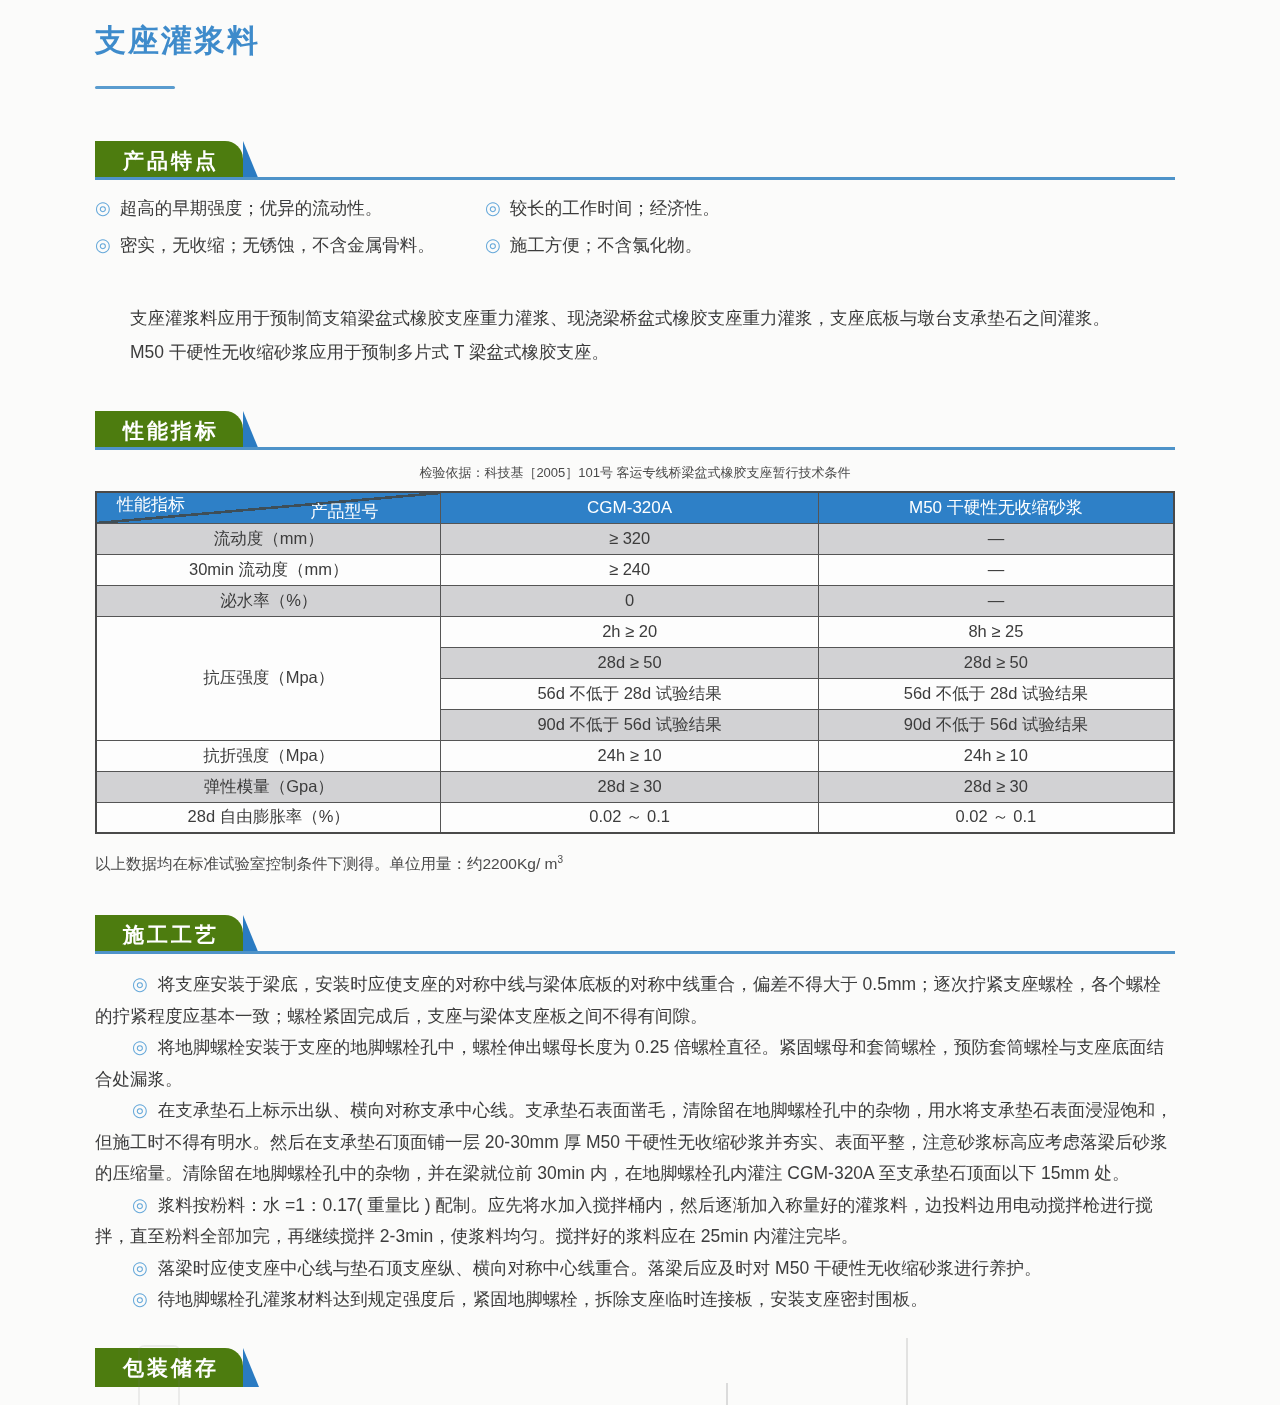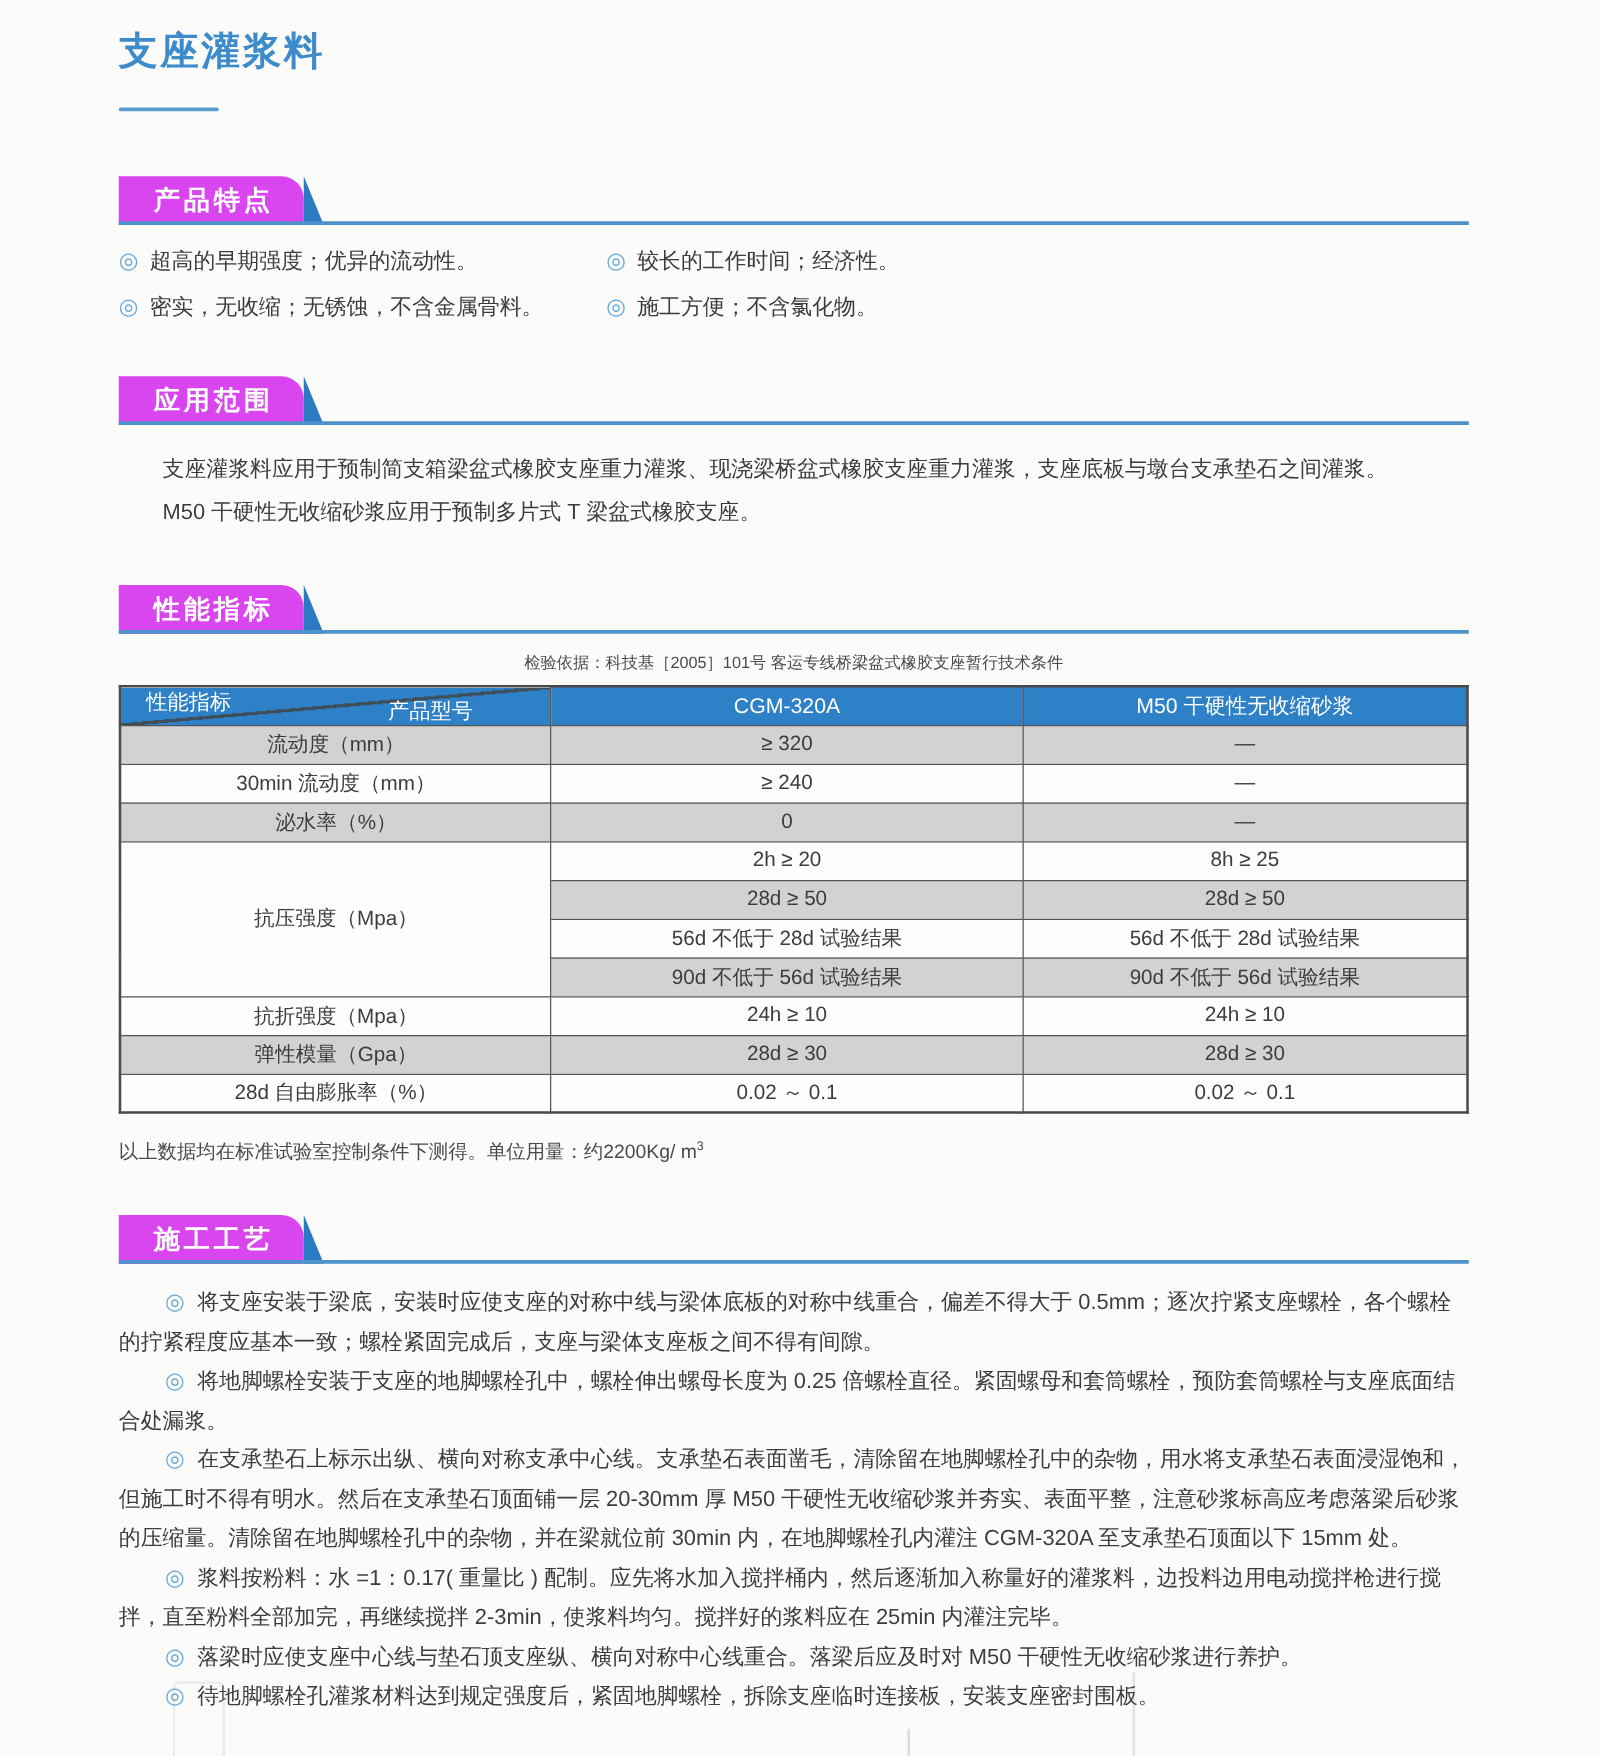--- a/index.html
+++ b/index.html
@@ -15,21 +15,21 @@
 
   
   .doc-title { font-size:31px; font-weight:bold; color:#3e8bcb; letter-spacing:2px; }
   .title-dash { width:80px; height:3px; background:#5a9ccf; margin-top:24px; border-radius:2px; }
 
   
   .sec { position:relative; }
   .sec-head { position:relative; display:flex; align-items:flex-end; }
   .badge-wrap { display:flex; align-items:stretch; height:39px; }
   .badge {
-    background:#d946ef; color:#fff; font-size:21px; font-weight:bold;
+    background:#4d7c0f; color:#fff; font-size:21px; font-weight:bold;
     letter-spacing:3px; padding:0 24px 0 28px; line-height:39px;
     border-top-right-radius:18px;
   }
   .badge-slant {
     width:0; height:0;
     border-bottom:39px solid #2a7bc2;
     border-right:16px solid transparent;
   }
   .sec-line { position:absolute; left:0; right:0; bottom:0; height:3px; background:#4e93c9; }
 
@@ -126,27 +126,20 @@
         <span>密实，无收缩；无锈蚀，不含金属骨料。</span>
       </div>
       <div class="feat-item">
         <span class="ring-icon">◎</span>
         <span>施工方便；不含氯化物。</span>
       </div>
     </div>
   </div>
 
   <div class="sec application">
-    <div class="sec-head">
-      <div class="badge-wrap">
-        <span class="badge">应用范围</span>
-        <span class="badge-slant"></span>
-      </div>
-      <div class="sec-line"></div>
-    </div>
     <div class="app-body">
       <p>支座灌浆料应用于预制简支箱梁盆式橡胶支座重力灌浆、现浇梁桥盆式橡胶支座重力灌浆，支座底板与墩台支承垫石之间灌浆。</p>
       <p>M50 干硬性无收缩砂浆应用于预制多片式 T 梁盆式橡胶支座。</p>
     </div>
   </div>
 
   <div class="sec performance">
     <div class="sec-head">
       <div class="badge-wrap">
         <span class="badge">性能指标</span>

